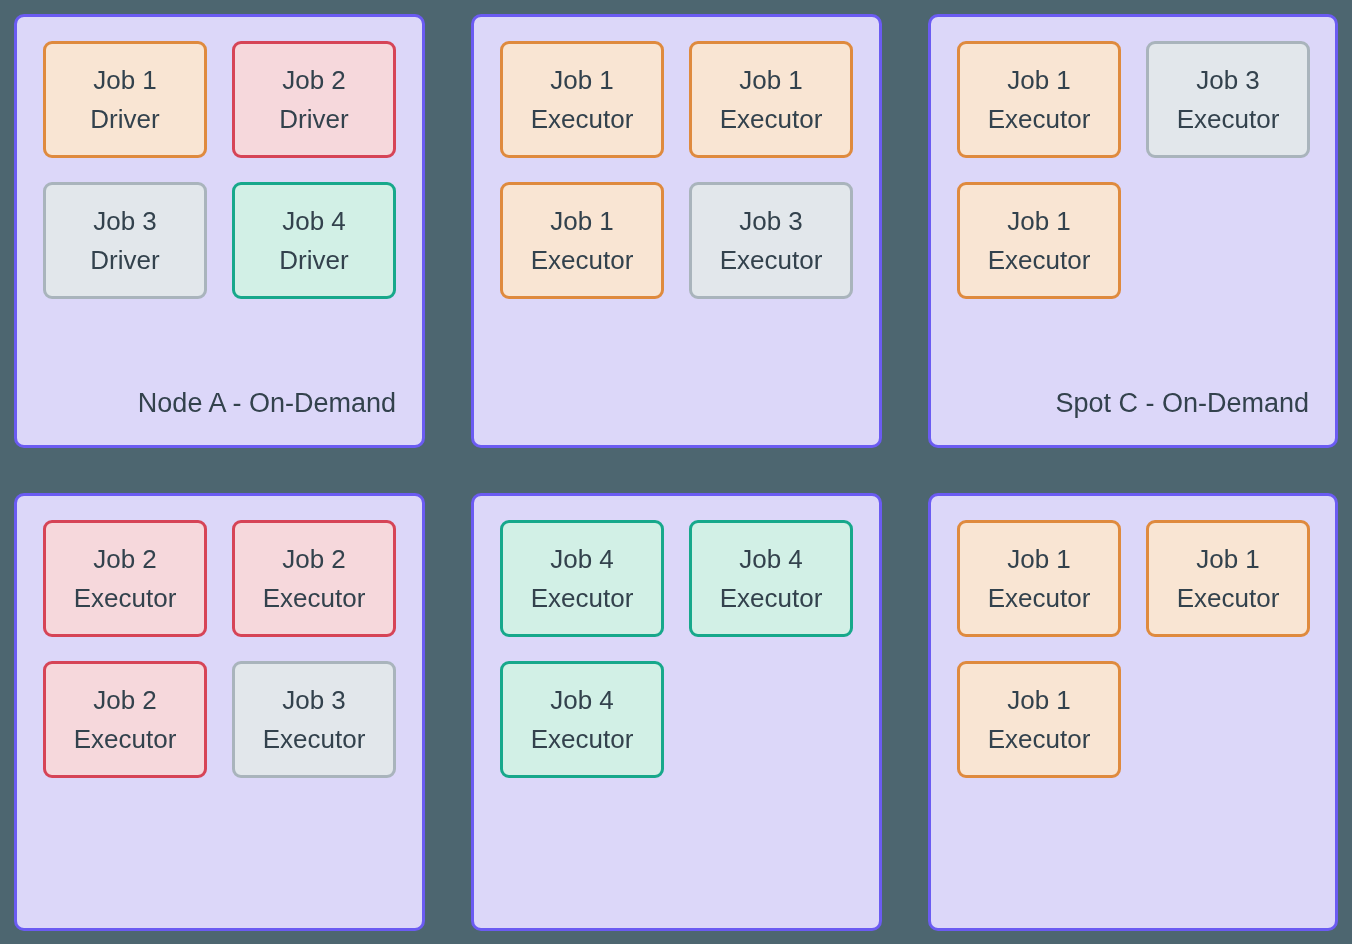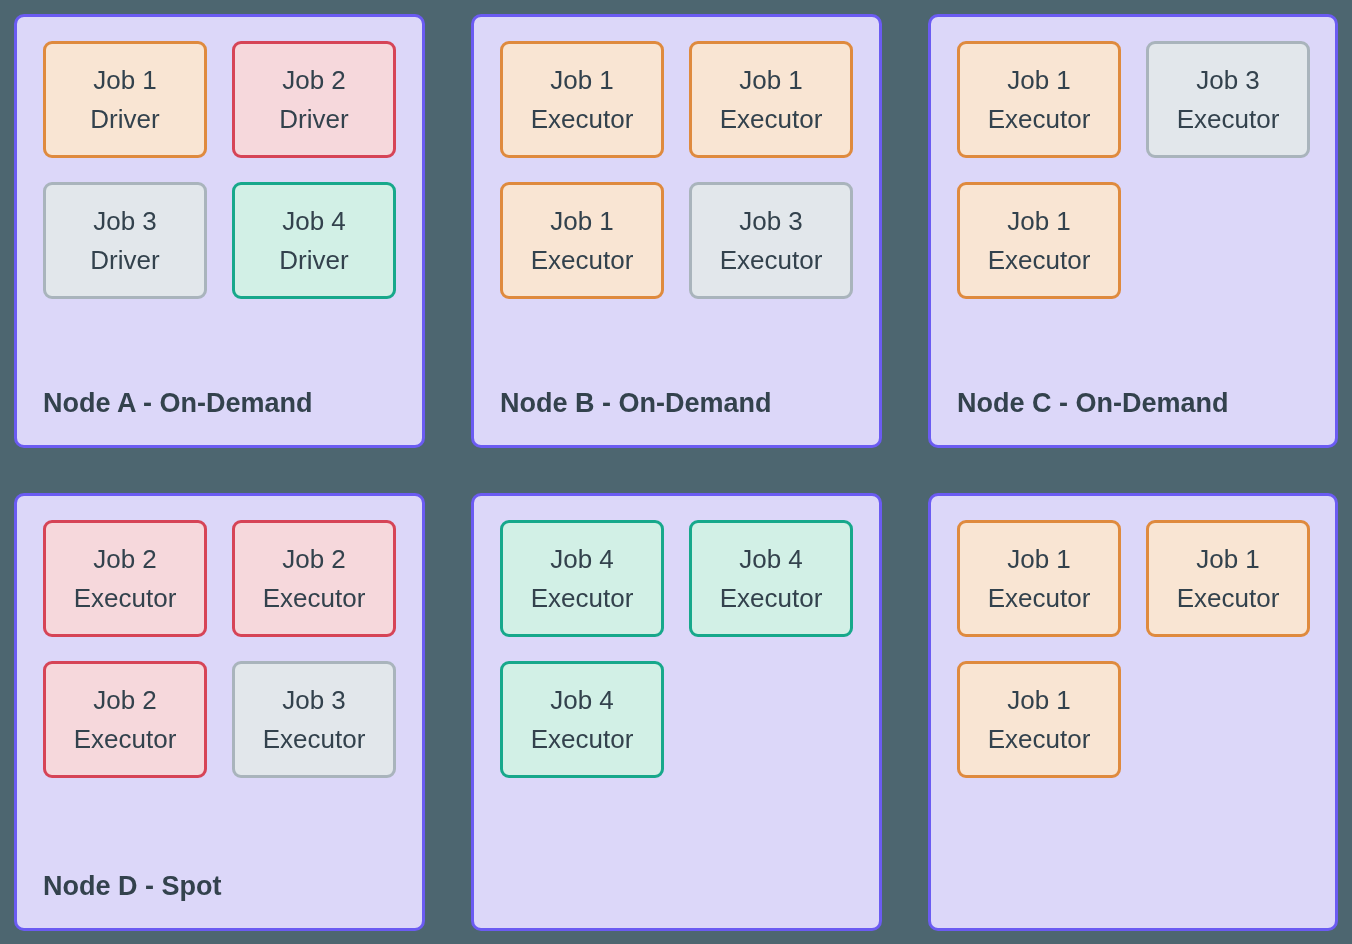--- a/index.html
+++ b/index.html
@@ -44,25 +44,24 @@
     display:flex;
     flex-direction:column;
     align-items:center;
     justify-content:center;
     font-size:26px;
     line-height:1.5;
     text-align:center;
   }
   .node-label{
     margin-top:auto;
-    text-align:left;
+    text-align:right;
     font-size:27px;
     line-height:1.2;
     padding-bottom:4px;
-    font-weight:bold;
   }
 </style>
 </head>
 <body>
 
 <main class="node-grid">
     <section class="node">
       <div class="jobs">
         <div class="job" style="border-color: rgb(223, 138, 62); background: rgb(249, 229, 211);">
           <div>Job 1</div>
@@ -95,59 +94,57 @@
         </div>
         <div class="job" style="border-color: rgb(223, 138, 62); background: rgb(249, 229, 211);">
           <div>Job 1</div>
           <div>Executor</div>
         </div>
         <div class="job" style="border-color: rgb(169, 180, 188); background: rgb(226, 231, 235);">
           <div>Job 3</div>
           <div>Executor</div>
         </div>
       </div>
-      <div class="node-label">Node B - On-Demand</div>
     </section>
     <section class="node">
       <div class="jobs">
         <div class="job" style="border-color: rgb(223, 138, 62); background: rgb(249, 229, 211);">
           <div>Job 1</div>
           <div>Executor</div>
         </div>
         <div class="job" style="border-color: rgb(169, 180, 188); background: rgb(226, 231, 235);">
           <div>Job 3</div>
           <div>Executor</div>
         </div>
         <div class="job" style="border-color: rgb(223, 138, 62); background: rgb(249, 229, 211);">
           <div>Job 1</div>
           <div>Executor</div>
         </div>
       </div>
-      <div class="node-label">Node C - On-Demand</div>
+      <div class="node-label">Spot C - On-Demand</div>
     </section>
     <section class="node">
       <div class="jobs">
         <div class="job" style="border-color: rgb(214, 68, 87); background: rgb(246, 216, 220);">
           <div>Job 2</div>
           <div>Executor</div>
         </div>
         <div class="job" style="border-color: rgb(214, 68, 87); background: rgb(246, 216, 220);">
           <div>Job 2</div>
           <div>Executor</div>
         </div>
         <div class="job" style="border-color: rgb(214, 68, 87); background: rgb(246, 216, 220);">
           <div>Job 2</div>
           <div>Executor</div>
         </div>
         <div class="job" style="border-color: rgb(169, 180, 188); background: rgb(226, 231, 235);">
           <div>Job 3</div>
           <div>Executor</div>
         </div>
       </div>
-      <div class="node-label">Node D - Spot</div>
     </section>
     <section class="node">
       <div class="jobs">
         <div class="job" style="border-color: rgb(23, 168, 139); background: rgb(210, 240, 230);">
           <div>Job 4</div>
           <div>Executor</div>
         </div>
         <div class="job" style="border-color: rgb(23, 168, 139); background: rgb(210, 240, 230);">
           <div>Job 4</div>
           <div>Executor</div>

